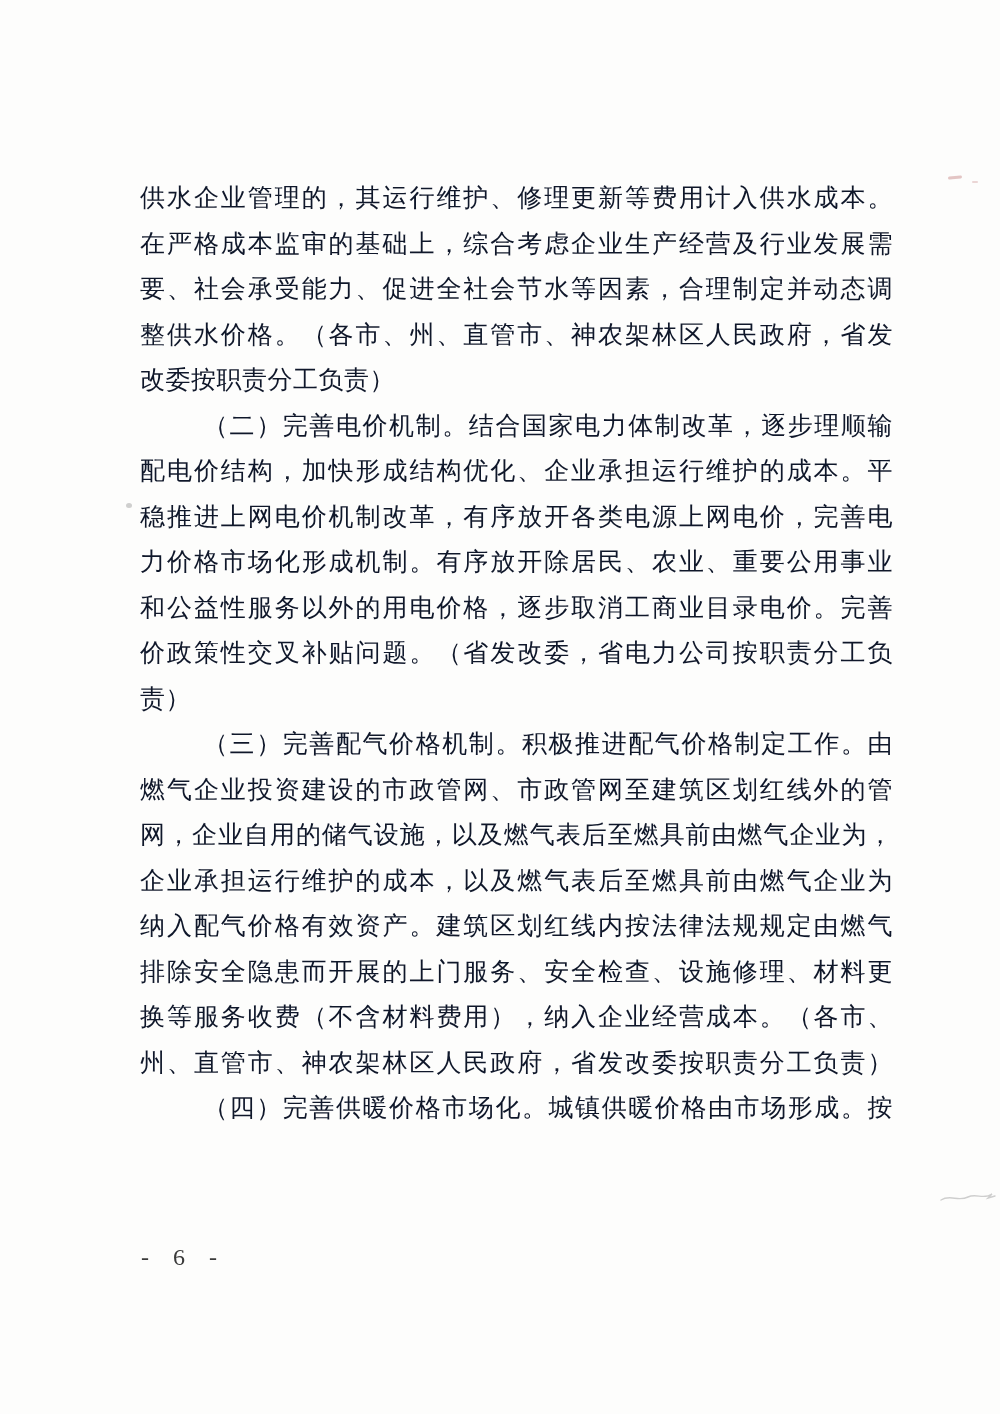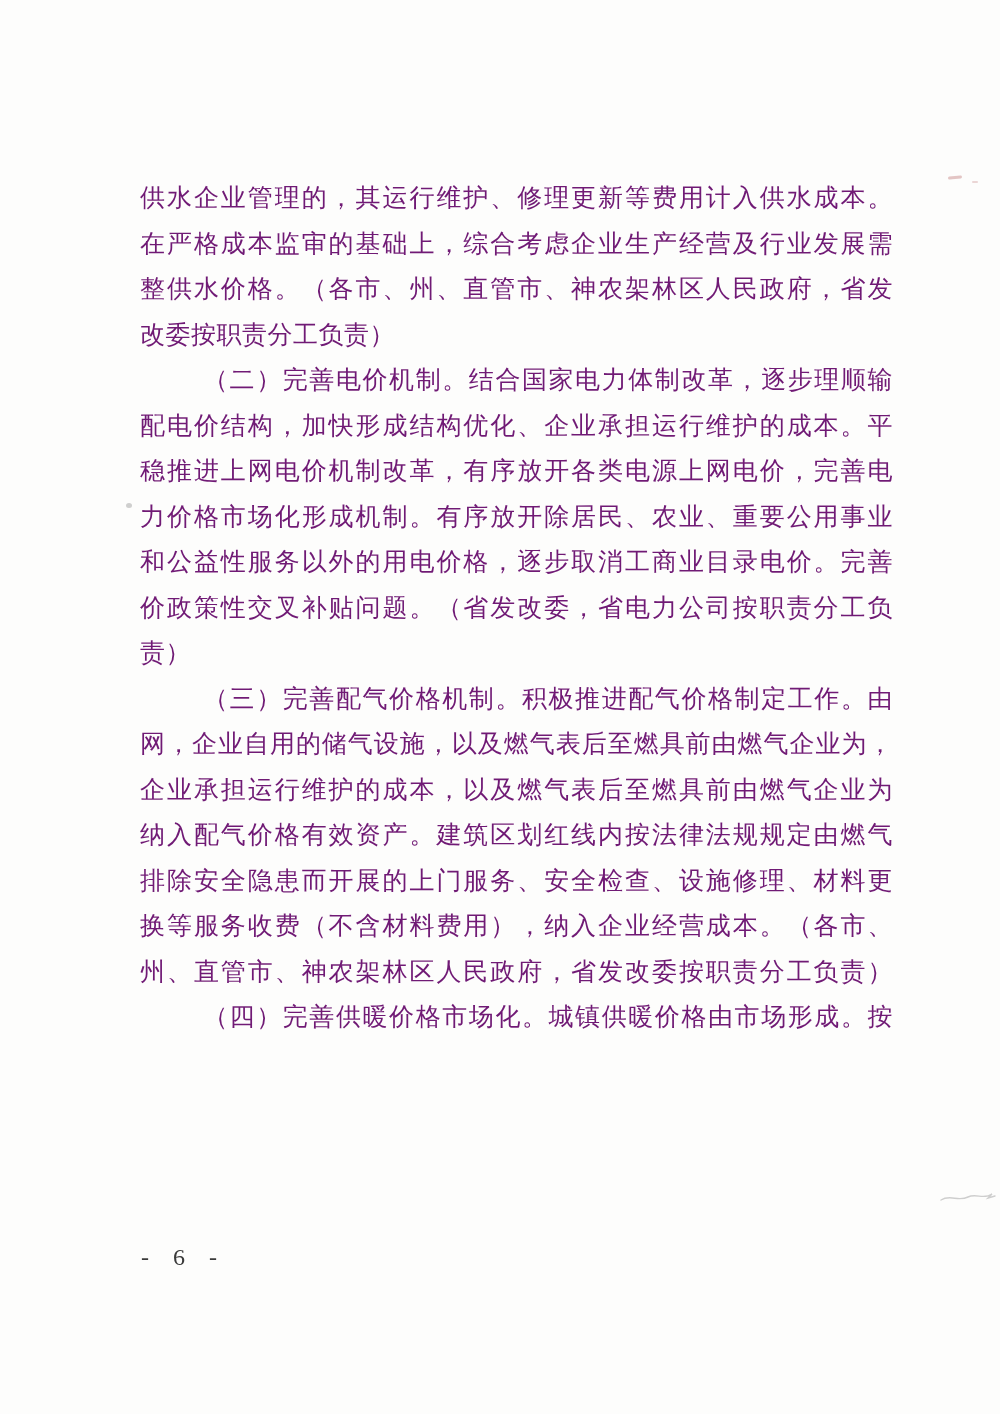--- a/index.html
+++ b/index.html
@@ -14,21 +14,21 @@
     margin: 0 auto;
     background: #fdfdfc;
     overflow: hidden;
     font-family: "Liberation Serif", "DejaVu Serif", serif;
   }
   .text-block {
     position: absolute;
     left: 140px;
     top: 175px;
     width: 753px;
-    color: #701a75;
+    color: #0f172a;
   }
   .para {
     margin: 0;
     padding: 0;
   }
   .line {
     display: block;
     height: 45.5px;
     line-height: 45.5px;
     font-size: 25px;
@@ -95,36 +95,38 @@
 </head>
 <body>
 
 <div class="scan-page">
 
   <div class="text-block">
 
     <p class="para">
       <span class="line">供水企业管理的，其运行维护、修理更新等费用计入供水成本。</span>
       <span class="line">在严格成本监审的基础上，综合考虑企业生产经营及行业发展需</span>
+      <span class="line">要、社会承受能力、促进全社会节水等因素，合理制定并动态调</span>
       <span class="line">整供水价格。（各市、州、直管市、神农架林区人民政府，省发</span>
       <span class="line short">改委按职责分工负责）</span>
     </p>
 
     <p class="para">
       <span class="line indent">（二）完善电价机制。结合国家电力体制改革，逐步理顺输</span>
       <span class="line">配电价结构，加快形成结构优化、企业承担运行维护的成本。平</span>
       <span class="line">稳推进上网电价机制改革，有序放开各类电源上网电价，完善电</span>
       <span class="line">力价格市场化形成机制。有序放开除居民、农业、重要公用事业</span>
       <span class="line">和公益性服务以外的用电价格，逐步取消工商业目录电价。完善</span>
       <span class="line">价政策性交叉补贴问题。（省发改委，省电力公司按职责分工负</span>
       <span class="line short">责）</span>
     </p>
 
     <p class="para">
       <span class="line indent">（三）完善配气价格机制。积极推进配气价格制定工作。由</span>
+      <span class="line">燃气企业投资建设的市政管网、市政管网至建筑区划红线外的管</span>
       <span class="line">网，企业自用的储气设施，以及燃气表后至燃具前由燃气企业为，</span>
       <span class="line">企业承担运行维护的成本，以及燃气表后至燃具前由燃气企业为</span>
       <span class="line">纳入配气价格有效资产。建筑区划红线内按法律法规规定由燃气</span>
       <span class="line">排除安全隐患而开展的上门服务、安全检查、设施修理、材料更</span>
       <span class="line">换等服务收费（不含材料费用），纳入企业经营成本。（各市、</span>
       <span class="line">州、直管市、神农架林区人民政府，省发改委按职责分工负责）</span>
     </p>
 
     <p class="para">
       <span class="line indent">（四）完善供暖价格市场化。城镇供暖价格由市场形成。按</span>

